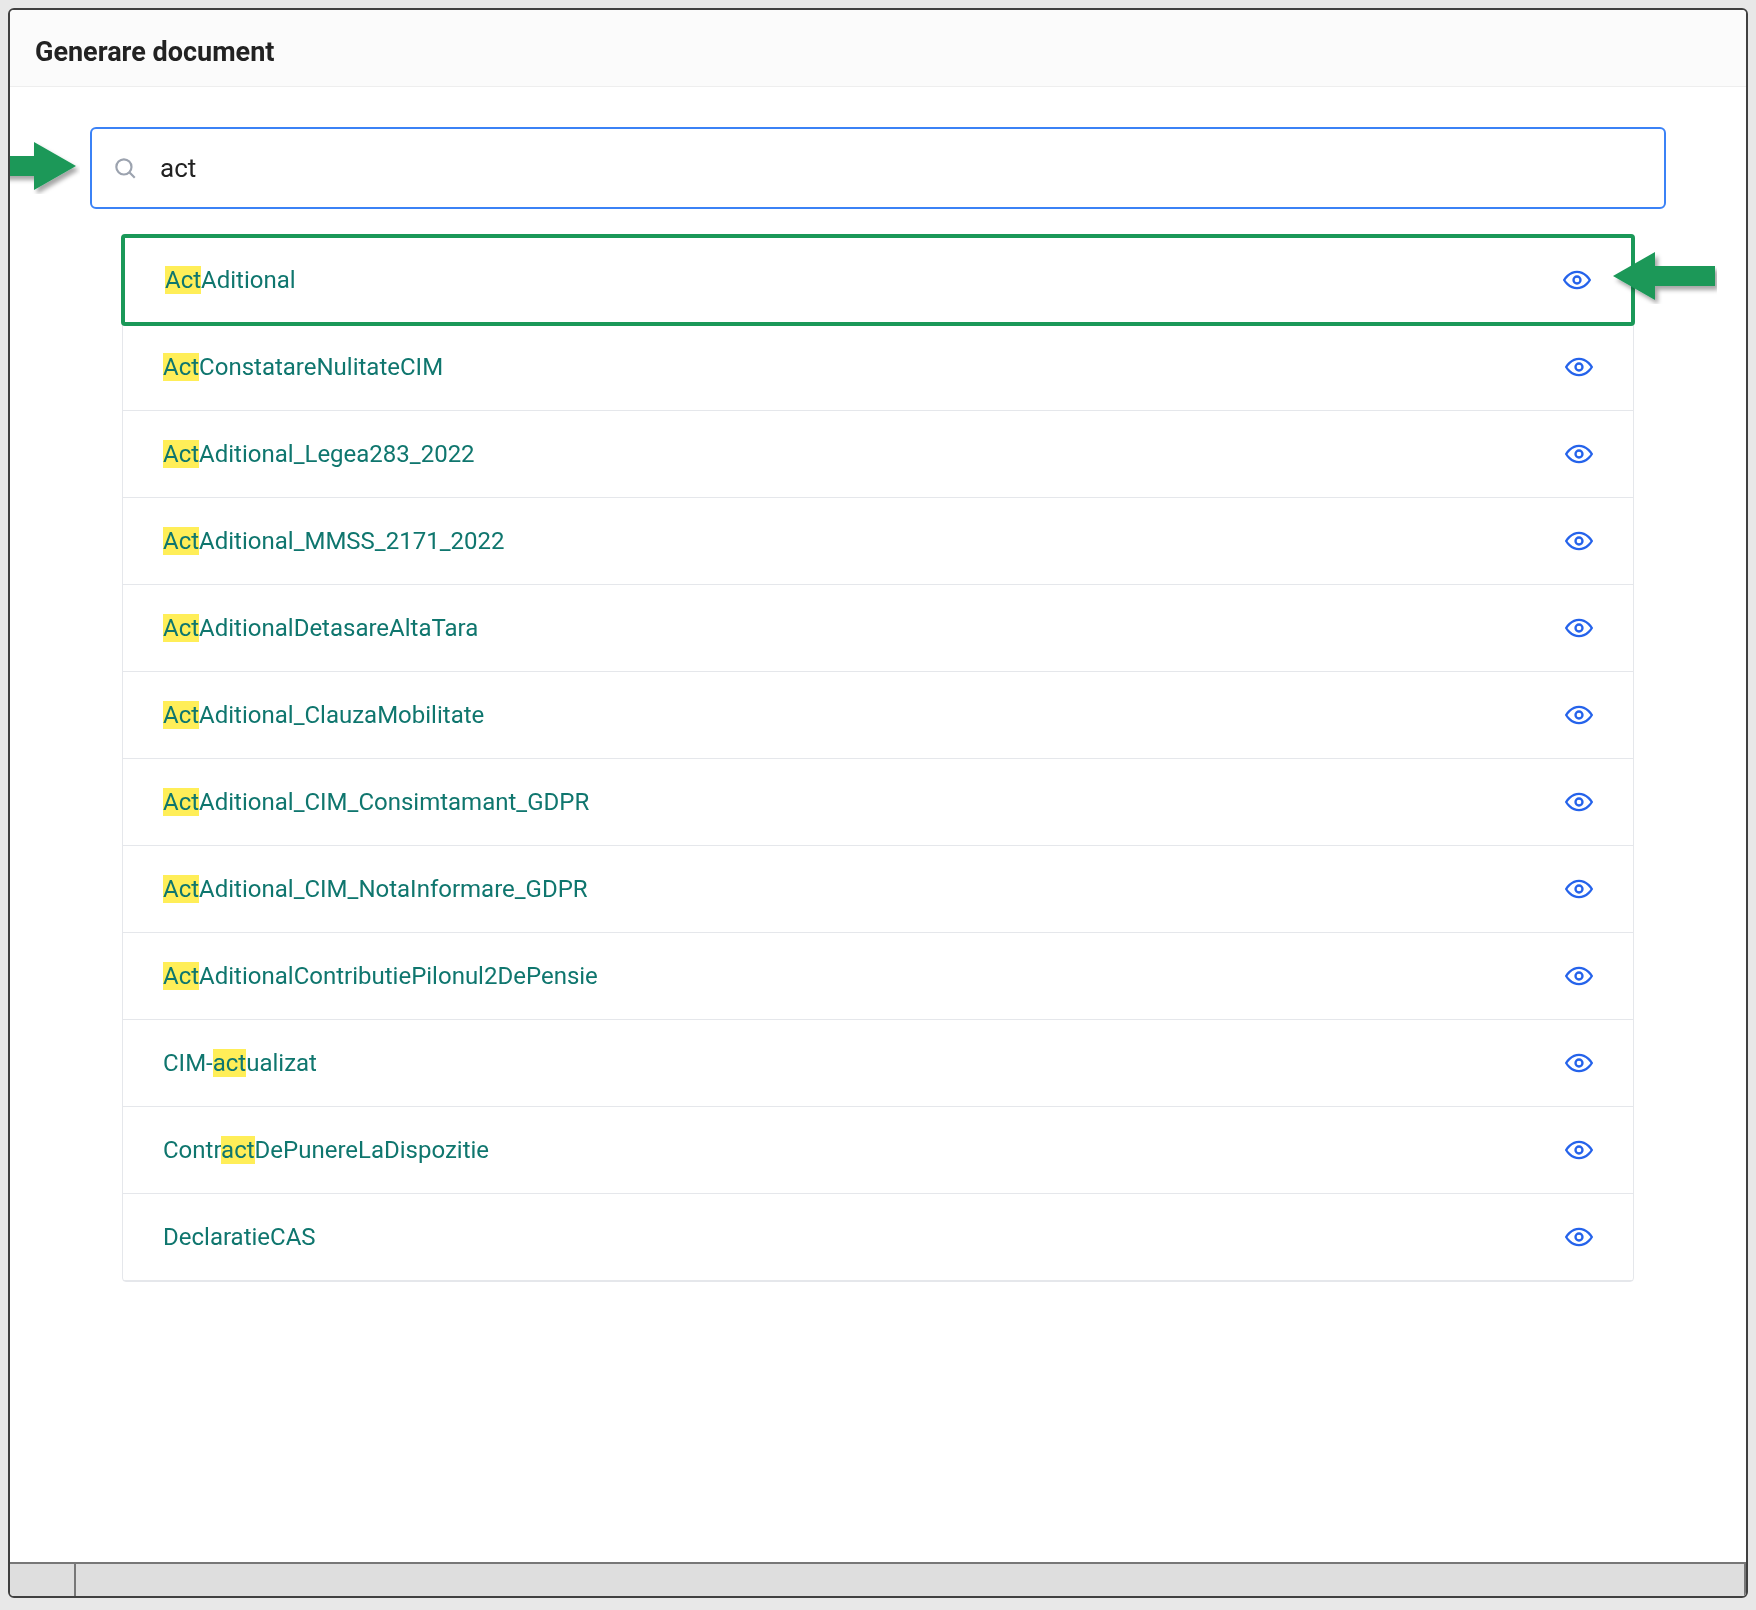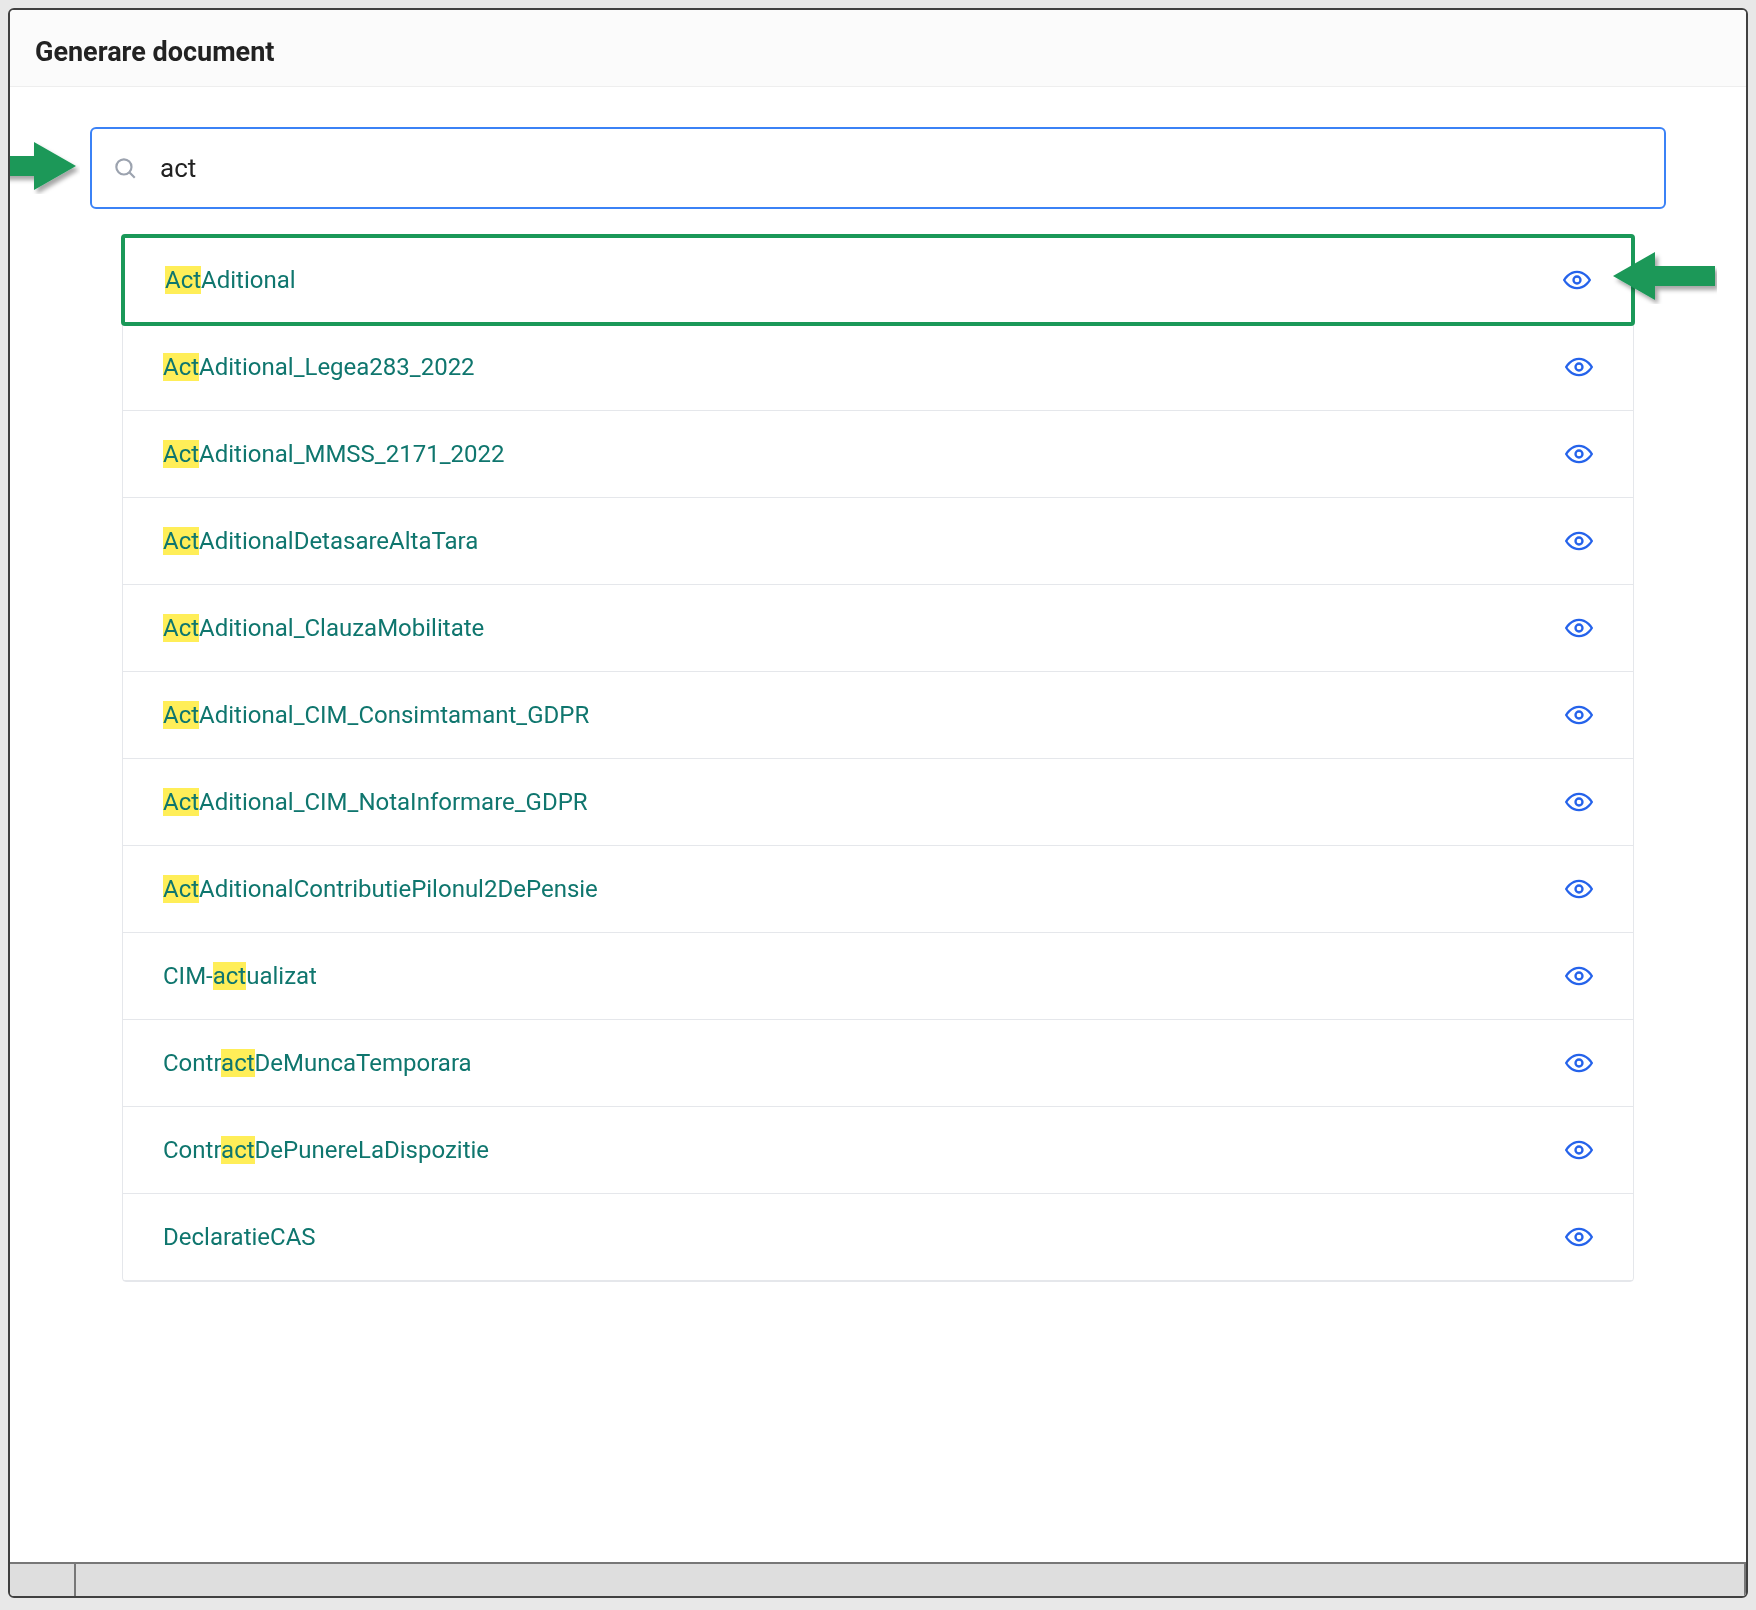--- a/index.html
+++ b/index.html
@@ -178,20 +178,27 @@
                 <filter id="sh2" x="-20%" y="-20%" width="140%" height="140%">
                   <feDropShadow dx="3" dy="4" stdDeviation="2" flood-color="#000" flood-opacity="0.35"></feDropShadow>
                 </filter>
               </defs>
               <g filter="url(#sh2)">
                 <polygon points="106,18 46,18 46,4 4,28 46,52 46,38 106,38" fill="#1a9858"></polygon>
               </g>
             </svg></div>
         </div>
         <div class="row">
+          <div class="row-label"><span class="hl">Act</span>ConstatareNulitateCIM</div>
+          <div class="eye-icon"><svg viewBox="0 0 24 24">
+              <path d="M1 12s4-7 11-7 11 7 11 7-4 7-11 7S1 12 1 12z"></path>
+              <circle cx="12" cy="12" r="3"></circle>
+            </svg></div>
+        </div>
+        <div class="row">
           <div class="row-label"><span class="hl">Act</span>Aditional_Legea283_2022</div>
           <div class="eye-icon"><svg viewBox="0 0 24 24">
               <path d="M1 12s4-7 11-7 11 7 11 7-4 7-11 7S1 12 1 12z"></path>
               <circle cx="12" cy="12" r="3"></circle>
             </svg></div>
         </div>
         <div class="row">
           <div class="row-label"><span class="hl">Act</span>Aditional_MMSS_2171_2022</div>
           <div class="eye-icon"><svg viewBox="0 0 24 24">
               <path d="M1 12s4-7 11-7 11 7 11 7-4 7-11 7S1 12 1 12z"></path>
@@ -228,27 +235,20 @@
         </div>
         <div class="row">
           <div class="row-label"><span class="hl">Act</span>AditionalContributiePilonul2DePensie</div>
           <div class="eye-icon"><svg viewBox="0 0 24 24">
               <path d="M1 12s4-7 11-7 11 7 11 7-4 7-11 7S1 12 1 12z"></path>
               <circle cx="12" cy="12" r="3"></circle>
             </svg></div>
         </div>
         <div class="row">
           <div class="row-label">CIM-<span class="hl">act</span>ualizat</div>
-          <div class="eye-icon"><svg viewBox="0 0 24 24">
-              <path d="M1 12s4-7 11-7 11 7 11 7-4 7-11 7S1 12 1 12z"></path>
-              <circle cx="12" cy="12" r="3"></circle>
-            </svg></div>
-        </div>
-        <div class="row">
-          <div class="row-label">Contr<span class="hl">act</span>DeMuncaTemporara</div>
           <div class="eye-icon"><svg viewBox="0 0 24 24">
               <path d="M1 12s4-7 11-7 11 7 11 7-4 7-11 7S1 12 1 12z"></path>
               <circle cx="12" cy="12" r="3"></circle>
             </svg></div>
         </div>
         <div class="row">
           <div class="row-label">Contr<span class="hl">act</span>DePunereLaDispozitie</div>
           <div class="eye-icon"><svg viewBox="0 0 24 24">
               <path d="M1 12s4-7 11-7 11 7 11 7-4 7-11 7S1 12 1 12z"></path>
               <circle cx="12" cy="12" r="3"></circle>

